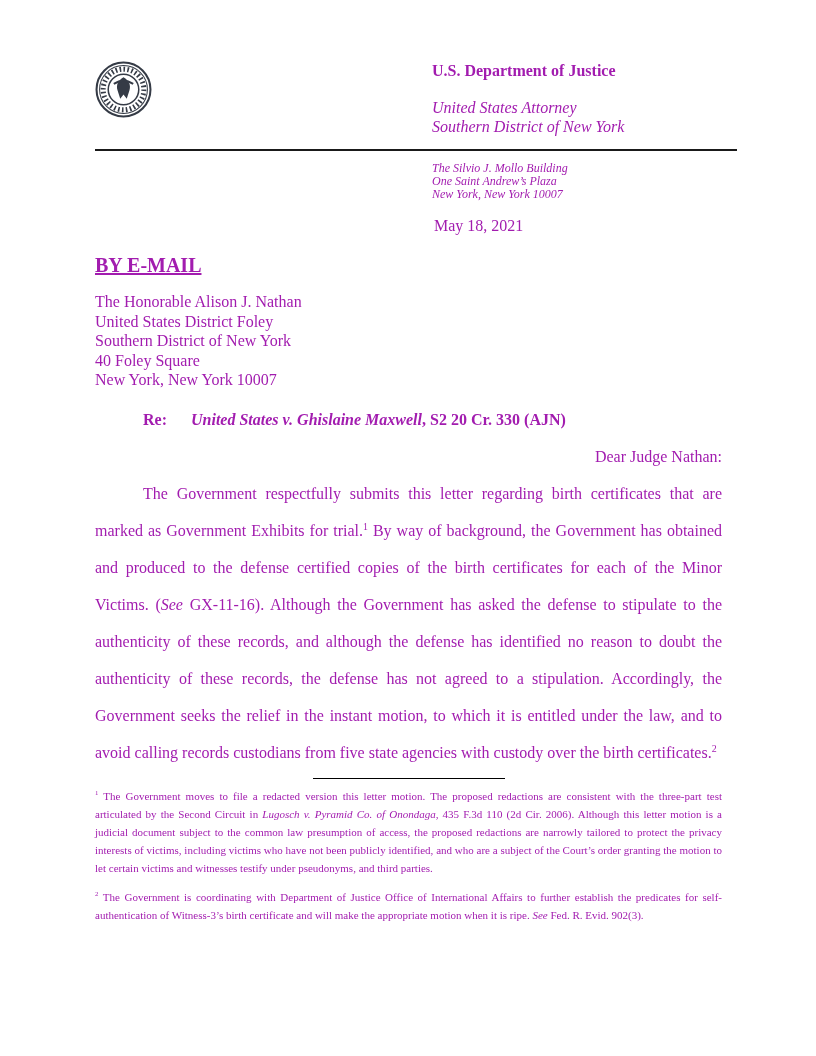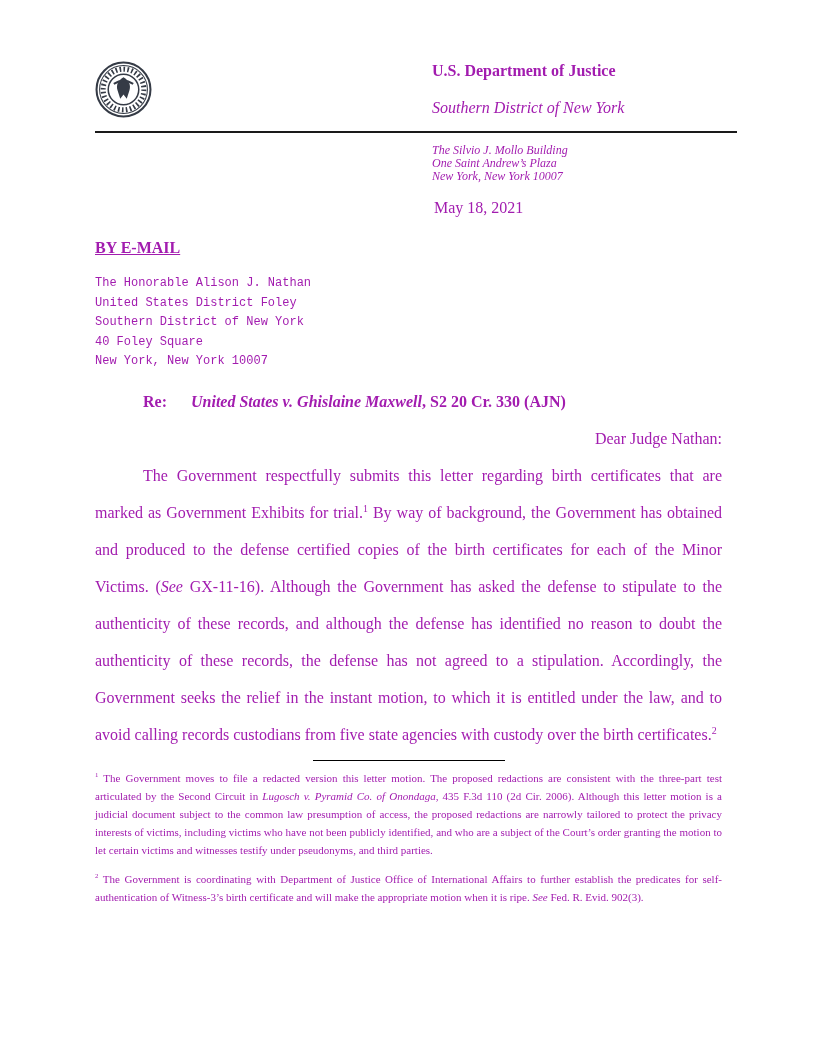--- a/index.html
+++ b/index.html
@@ -58,30 +58,29 @@
   }
   .date-line {
     margin-left: 339px;
     margin-top: 15px;
     font-size: 16px;
     line-height: 19px;
   }
   
   .delivery {
     margin-top: 21px;
-    font-size: 16px;
+    font-size: 20px;
     font-weight: bold;
     text-decoration: underline;
     line-height: 19px;
   }
   .recipient {
     margin-top: 17px;
-    font-size: 12px;
+    font-size: 16px;
     line-height: 19.5px;
-    font-family: Liberation Mono, monospace;
   }
   .re-line {
     margin-top: 20px;
     padding-left: 48px;
     font-size: 16px;
     line-height: 19px;
   }
   .re-label {
     display: inline-block;
     width: 48px;
@@ -132,20 +131,21 @@
         <circle cx="28" cy="28" r="26.5" fill="#ffffff" stroke="#353b46" stroke-width="2"></circle>
         <circle cx="28" cy="28" r="23.5" fill="none" stroke="#353b46" stroke-width="1"></circle>
         <circle cx="28" cy="28" r="20" fill="none" stroke="#353b46" stroke-width="5" stroke-dasharray="1.6 2.3"></circle>
         <circle cx="28" cy="28" r="15" fill="none" stroke="#353b46" stroke-width="1.5"></circle>
         <path d="M28 16 c-5.5 3 -7.5 8 -5.8 13 l2.6 8 3.2 -4.2 3.2 4.2 2.6 -8 c1.7 -5 -0.3 -10 -5.8 -13 z" fill="#353b46"></path>
         <path d="M18.5 22.5 q9.5 -6.5 19 0" fill="none" stroke="#353b46" stroke-width="2"></path>
       </svg>
     </div>
     <div class="lh-right">
       <div class="dept">U.S. Department of Justice</div>
+      <div class="office-line">United States Attorney</div>
       <div class="office-line">Southern District of New York</div>
     </div>
   </div>
 
   <hr class="header-rule">
 
   <div class="small-address">
     <div>The Silvio J. Mollo Building</div>
     <div>One Saint Andrew’s Plaza</div>
     <div>New York, New York 10007</div>

